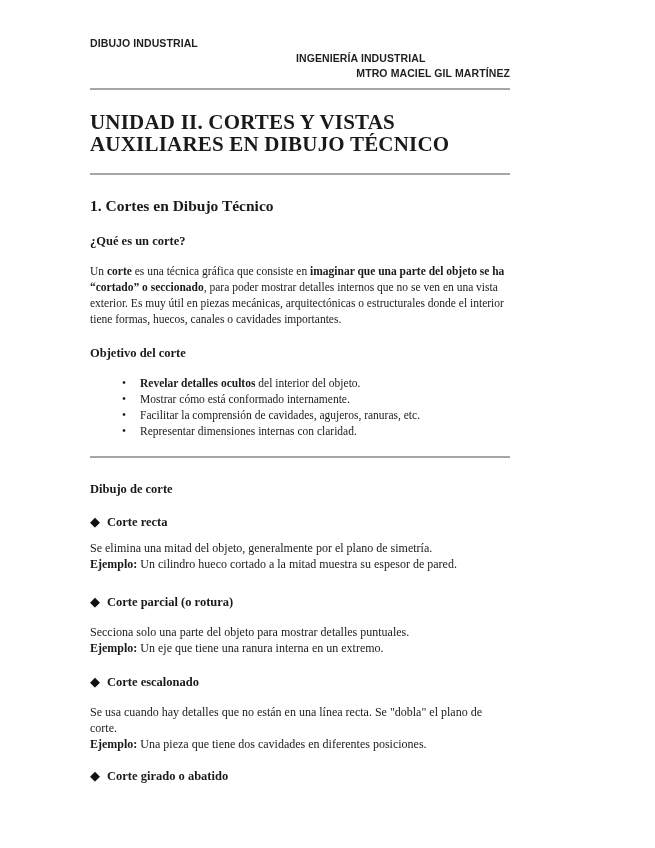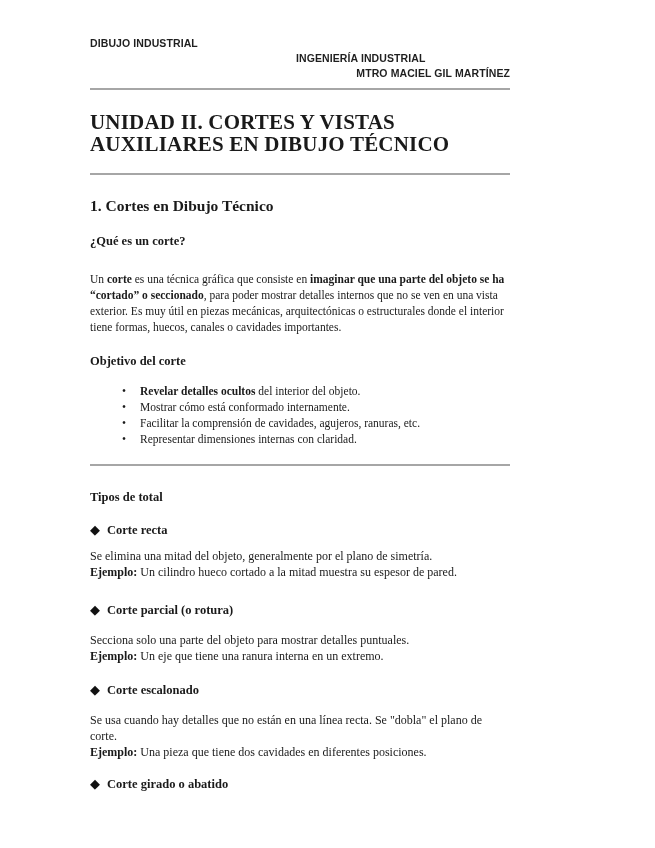--- a/index.html
+++ b/index.html
@@ -21,21 +21,21 @@
   .rule-hdr{margin-top:7px;}
   
   .doc-title{
     margin-top:21px;
     font-size:21px;font-weight:bold;line-height:22px;
     letter-spacing:.2px;
   }
   .rule-title{margin-top:18px;}
   h2.sec{margin:21px 0 0 0;font-size:15.5px;font-weight:bold;line-height:19px;}
   h3.sub{margin:19px 0 0 0;font-size:12.5px;font-weight:bold;line-height:15px;}
-  p.body{margin:22px 0 0 0;font-size:11.5px;line-height:16px;}
+  p.body{margin:14px 0 0 0;font-size:11.5px;line-height:16px;}
   b{font-weight:bold;}
   
   ul.obj{list-style:none;margin:14px 0 0 0;padding:0;font-size:11.5px;line-height:16px;}
   ul.obj li{padding-left:50px;position:relative;}
   ul.obj .blt{position:absolute;left:32px;top:0;}
   .rule-sec{margin-top:17px;}
   h3.tipos{margin-top:24px;}
   
   .type-h{margin:0;font-size:12.5px;font-weight:bold;line-height:16px;display:flex;align-items:center;}
   .type-h .dia{font-size:13px;margin-right:7px;font-family:"DejaVu Sans", sans-serif;color:#111;}
@@ -71,21 +71,21 @@
 
   <ul class="obj">
     <li><span class="blt">•</span><b>Revelar detalles ocultos</b><span> del interior del objeto.</span></li>
     <li><span class="blt">•</span><span>Mostrar cómo está conformado internamente.</span></li>
     <li><span class="blt">•</span><span>Facilitar la comprensión de cavidades, agujeros, ranuras, etc.</span></li>
     <li><span class="blt">•</span><span>Representar dimensiones internas con claridad.</span></li>
   </ul>
 
   <div class="rule rule-sec"></div>
 
-  <h3 class="sub tipos">Tipos de total</h3>
+  <h3 class="sub tipos">Dibujo de corte</h3>
 
   <div class="type-h mt-total">
     <span class="dia">◆</span>
     <span>Corte recta</span>
   </div>
   <p class="type-body"><span>Se elimina una mitad del objeto, generalmente por el plano de simetría.</span><br><b>Ejemplo:</b><span> Un cilindro hueco cortado a la mitad muestra su espesor de pared.</span></p>
 
   <div class="type-h mt-parcial">
     <span class="dia">◆</span>
     <span>Corte parcial (o rotura)</span>

